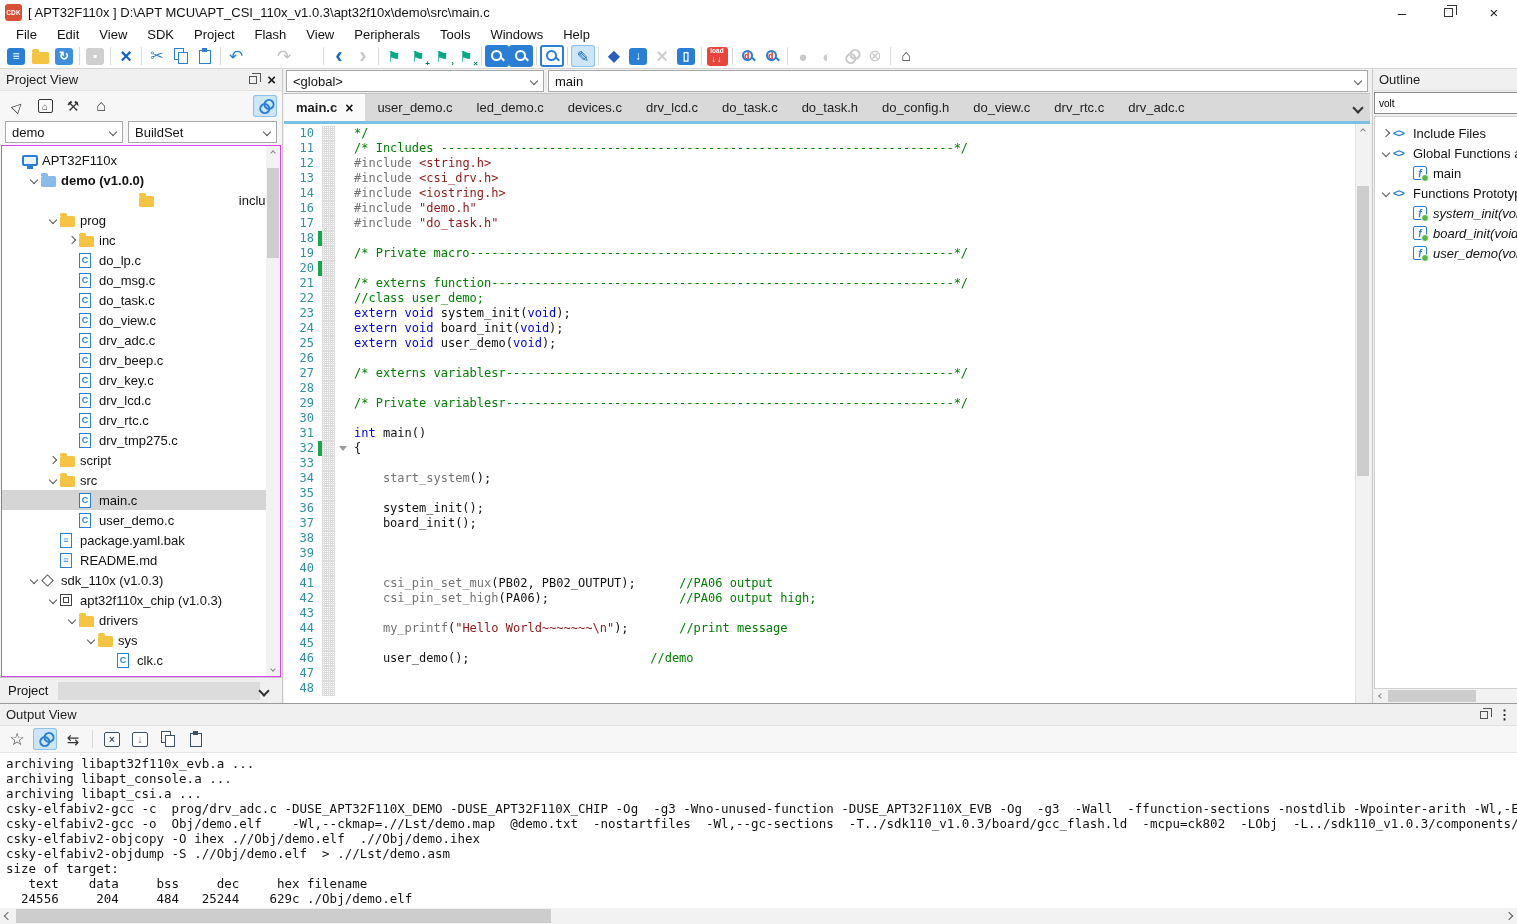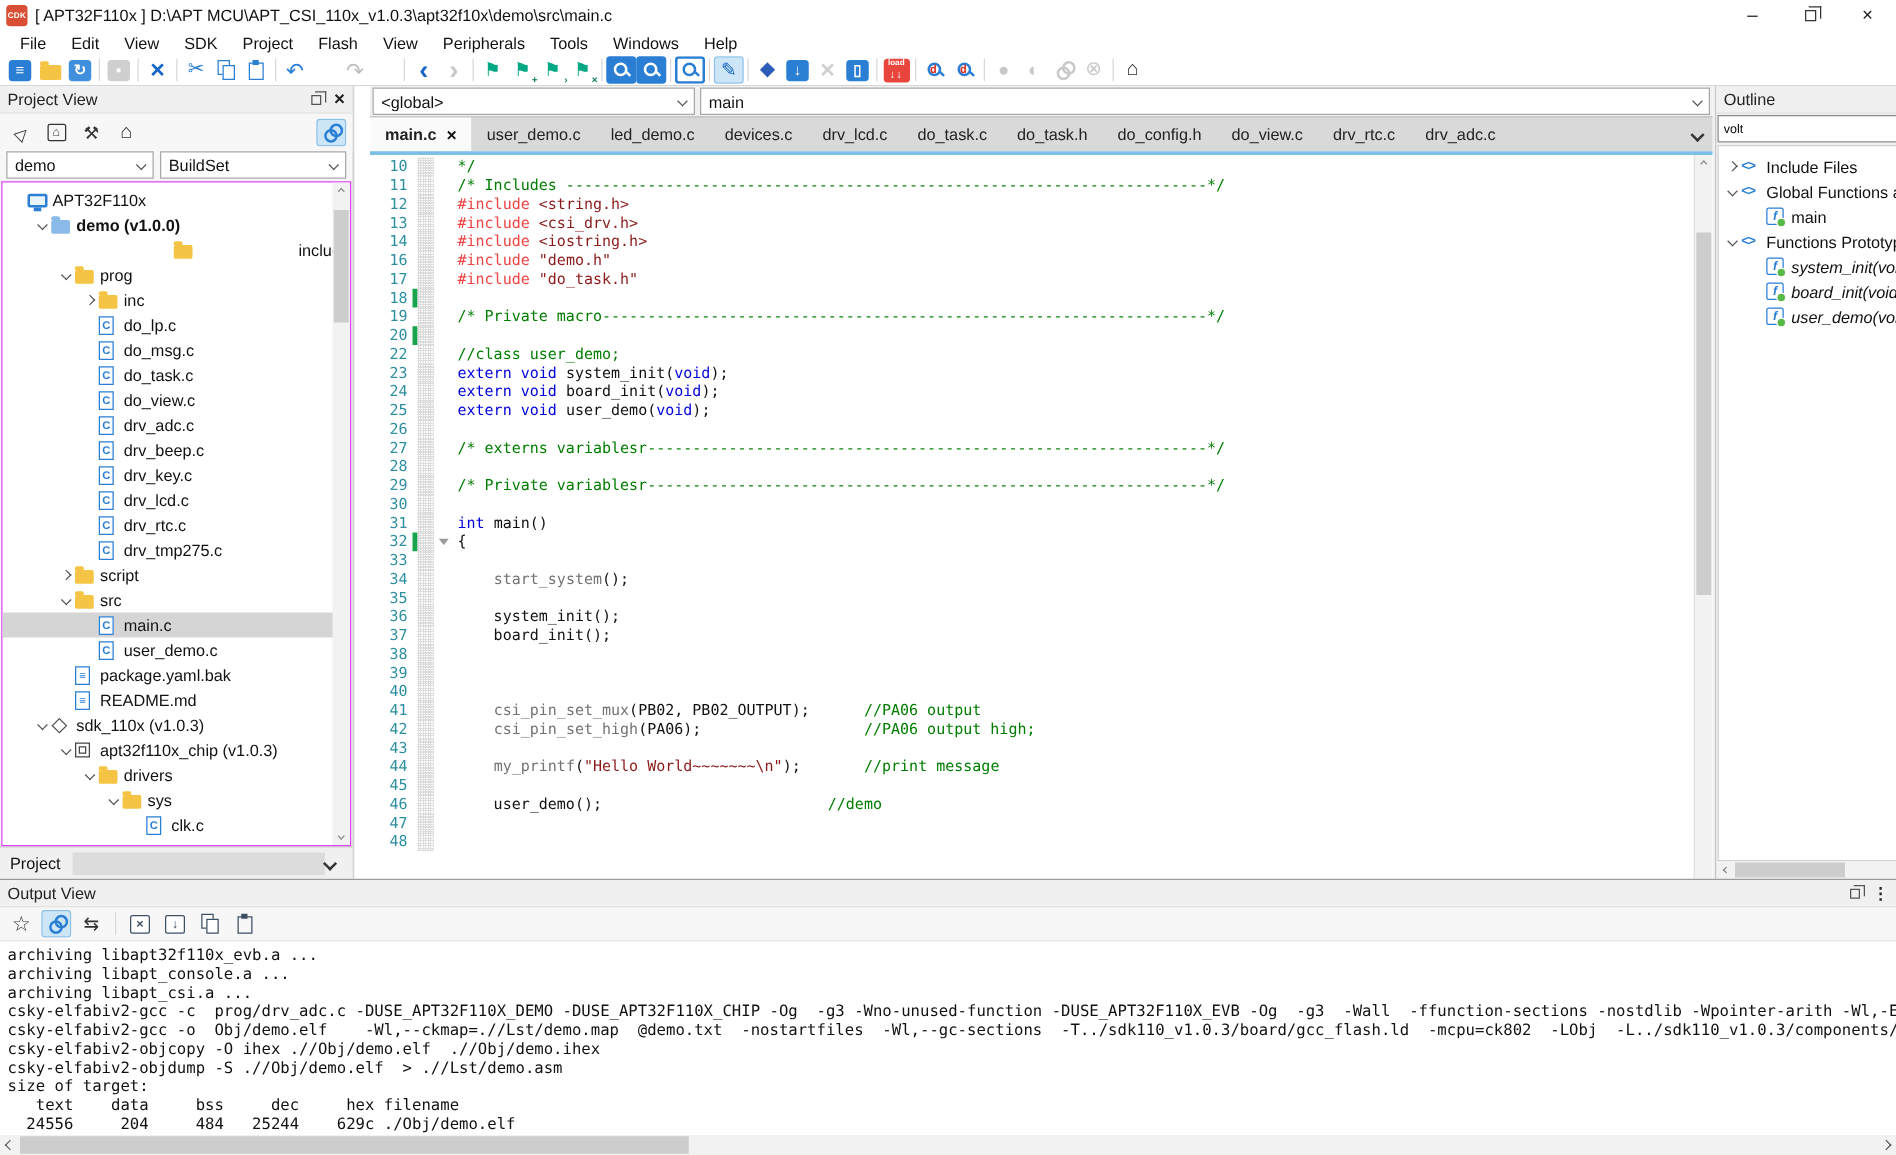--- a/index.html
+++ b/index.html
@@ -87,38 +87,38 @@
   .ic-chip::before { content:""; position:absolute; left:2px; top:2px; right:2px; bottom:2px; border:1px solid #444; }
   #pv-vsb { position:absolute; right:0; top:0; bottom:0; width:14px; background:#f2f2f2; }
   #pv-vsb .thumb { position:absolute; left:1px; right:1px; top:22px; height:90px; background:#cdcdcd; }
   .sb-arrow { position:absolute; left:0; width:14px; height:14px; display:flex; align-items:center; justify-content:center; }
   .sb-arrow .cv { width:4px; height:4px; border-color:#888; }
   #pv-bottom { height:26px; border-top:1px solid #c8c8c8; background:#f0f0f0; display:flex; align-items:center; padding:0 8px; }
   #pv-bottom .chev-big { margin-left:auto; margin-right:6px; }
   #pv-bottom-fill { flex:1; height:18px; background:#dcdcdc; margin-left:10px; }
 
   
-  #editor { position:absolute; left:284px; top:69px; width:1086px; height:692px; background:#fff; display:flex; flex-direction:column;padding-left:12px; }
+  #editor { position:absolute; left:284px; top:69px; width:1086px; height:692px; background:#fff; display:flex; flex-direction:column; }
   #ed-combos { height:24px; background:#f0f0f0; display:flex; gap:4px; padding:1px 2px; }
   #ed-combo1 { width:258px; } #ed-combo2 { flex:1; }
   #ed-tabs { height:28px; background:#d9d9d9; display:flex; align-items:flex-end; border-top:1px solid #c0c0c0; }
   .tab { height:27px; display:flex; align-items:center; padding:0 12px; font-size:13px; color:#222; white-space:nowrap; }
   .tab.active { background:#fafafa; font-weight:bold; }
   .tab .tclose { margin-left:8px; font-weight:bold; font-size:14px; color:#111; }
   #tab-overflow { margin-left:auto; width:24px; display:flex; align-items:center; justify-content:center; height:27px; }
   #ed-strip { height:3px; background:#7cc0e8; }
   #code-wrap { flex:1; position:relative; overflow:hidden; background:#fff; }
   #code-lines { position:absolute; left:0; top:2px; right:15px; bottom:0; overflow:hidden; }
   .cl { display:flex; height:15px; line-height:15px; font-family:"DejaVu Sans Mono",monospace; font-size:12px; white-space:pre; }
   .ln { width:34px; text-align:right; padding-right:4px; color:#2e8fa0; flex:none; }
   .mk { width:4px; flex:none; } .mk.on { background:#19a54e; }
   .hatch { width:13px; flex:none; background-image:repeating-linear-gradient(0deg,#dcdcdc 0 1px,transparent 1px 2px),repeating-linear-gradient(90deg,#dcdcdc 0 1px,transparent 1px 2px); }
   .ct { padding-left:19px; position:relative; }
   .ct.fold::before { content:""; position:absolute; left:4px; top:5px; border-left:4px solid transparent; border-right:4px solid transparent; border-top:5px solid #9a9a9a; }
-  .sc { color:#007d00; } .sp { color:#ef4444; } .ss { color:#8b1a1a; }
+  .sc { color:#007d00; } .sp { color:#737373; } .ss { color:#8b1a1a; }
   .sk { color:#0000dc; } .sf { color:#737373; } .st { color:#111; }
   #ed-vsb { position:absolute; right:0; top:0; bottom:0; width:15px; background:#f2f2f2; border-left:1px solid #e0e0e0; }
   #ed-vsb .thumb { position:absolute; left:1px; right:1px; top:62px; height:290px; background:#cdcdcd; }
 
   
   #outline { position:absolute; left:1372px; top:69px; width:163px; height:634px; background:#f0f0f0; display:flex; flex-direction:column; border-left:1px solid #c8c8c8; }
   #ol-filter { margin:1px 1px 0 1px; height:22px; border:1px solid #8a8a8a; background:#fff; font-family:"Liberation Sans",sans-serif; font-size:10px; padding:0 4px; }
   #ol-tree { flex:1; background:#fff; border:1px solid #d0d0d0; margin:2px 1px 0 1px; overflow:hidden; padding-top:6px; }
   .orow { height:20px; display:flex; align-items:center; white-space:nowrap; overflow:hidden; }
   .orow .olabel { font-size:13px; } .orow .olabel.i { font-style:italic; }
@@ -602,20 +602,21 @@
         <div class="cl"><span class="ln">10</span><span class="mk"></span><span class="hatch"></span><span class="ct"><span class="sc">*/</span></span></div>
         <div class="cl"><span class="ln">11</span><span class="mk"></span><span class="hatch"></span><span class="ct"><span class="sc">/* Includes -----------------------------------------------------------------------*/</span></span></div>
         <div class="cl"><span class="ln">12</span><span class="mk"></span><span class="hatch"></span><span class="ct"><span class="sp">#include </span><span class="ss">&lt;string.h&gt;</span></span></div>
         <div class="cl"><span class="ln">13</span><span class="mk"></span><span class="hatch"></span><span class="ct"><span class="sp">#include </span><span class="ss">&lt;csi_drv.h&gt;</span></span></div>
         <div class="cl"><span class="ln">14</span><span class="mk"></span><span class="hatch"></span><span class="ct"><span class="sp">#include </span><span class="ss">&lt;iostring.h&gt;</span></span></div>
         <div class="cl"><span class="ln">16</span><span class="mk"></span><span class="hatch"></span><span class="ct"><span class="sp">#include </span><span class="ss">"demo.h"</span></span></div>
         <div class="cl"><span class="ln">17</span><span class="mk"></span><span class="hatch"></span><span class="ct"><span class="sp">#include </span><span class="ss">"do_task.h"</span></span></div>
         <div class="cl"><span class="ln">18</span><span class="mk on"></span><span class="hatch"></span><span class="ct"></span></div>
         <div class="cl"><span class="ln">19</span><span class="mk"></span><span class="hatch"></span><span class="ct"><span class="sc">/* Private macro-------------------------------------------------------------------*/</span></span></div>
         <div class="cl"><span class="ln">20</span><span class="mk on"></span><span class="hatch"></span><span class="ct"></span></div>
+        <div class="cl"><span class="ln">21</span><span class="mk"></span><span class="hatch"></span><span class="ct"><span class="sc">/* externs function----------------------------------------------------------------*/</span></span></div>
         <div class="cl"><span class="ln">22</span><span class="mk"></span><span class="hatch"></span><span class="ct"><span class="sc">//class user_demo;</span></span></div>
         <div class="cl"><span class="ln">23</span><span class="mk"></span><span class="hatch"></span><span class="ct"><span class="sk">extern</span><span class="st"> </span><span class="sk">void</span><span class="st"> system_init(</span><span class="sk">void</span><span class="st">);</span></span></div>
         <div class="cl"><span class="ln">24</span><span class="mk"></span><span class="hatch"></span><span class="ct"><span class="sk">extern</span><span class="st"> </span><span class="sk">void</span><span class="st"> board_init(</span><span class="sk">void</span><span class="st">);</span></span></div>
         <div class="cl"><span class="ln">25</span><span class="mk"></span><span class="hatch"></span><span class="ct"><span class="sk">extern</span><span class="st"> </span><span class="sk">void</span><span class="st"> user_demo(</span><span class="sk">void</span><span class="st">);</span></span></div>
         <div class="cl"><span class="ln">26</span><span class="mk"></span><span class="hatch"></span><span class="ct"></span></div>
         <div class="cl"><span class="ln">27</span><span class="mk"></span><span class="hatch"></span><span class="ct"><span class="sc">/* externs variablesr--------------------------------------------------------------*/</span></span></div>
         <div class="cl"><span class="ln">28</span><span class="mk"></span><span class="hatch"></span><span class="ct"></span></div>
         <div class="cl"><span class="ln">29</span><span class="mk"></span><span class="hatch"></span><span class="ct"><span class="sc">/* Private variablesr--------------------------------------------------------------*/</span></span></div>
         <div class="cl"><span class="ln">30</span><span class="mk"></span><span class="hatch"></span><span class="ct"></span></div>
         <div class="cl"><span class="ln">31</span><span class="mk"></span><span class="hatch"></span><span class="ct"><span class="sk">int</span><span class="st"> main()</span></span></div>

